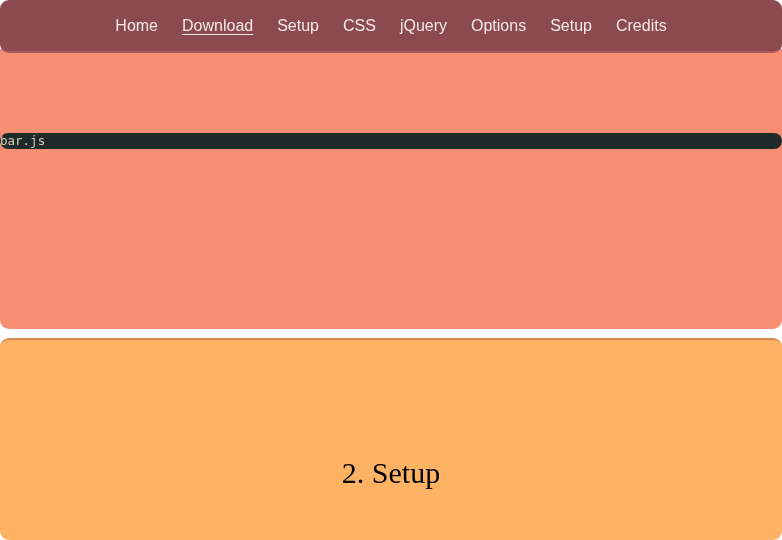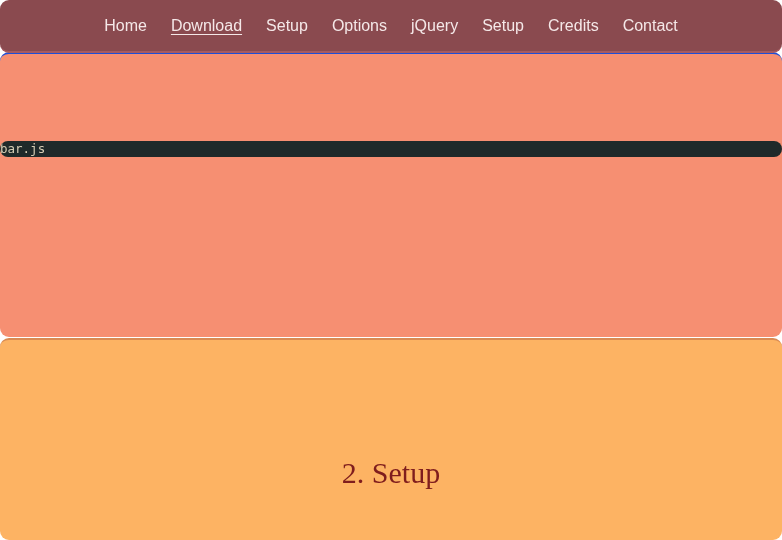--- a/index.html
+++ b/index.html
@@ -34,24 +34,24 @@
     padding: 0 12px;
     line-height: 52px;
     cursor: pointer;
   }
   .nav-item.active a {
     text-decoration: underline;
     text-underline-offset: 3px;
   }
   .section-download {
     position: absolute;
-    top: 52px; left: 0; right: 0;
+    top: 44px; left: 0; right: 0;
     height: 285px;
     background: #f68f72;
-    border-top: 2px solid #1d4ed8;
+    border-top: 2px solid #be185d;
   }
   .code-strip {
     position: absolute;
     left: 0; right: 0;
     height: 16px;
     background: #1f2a2a;
     color: #d6cdb4;
     font-family: "Consolas", "Menlo", monospace;
     font-size: 12.5px;
     line-height: 16px;
@@ -68,36 +68,36 @@
     border-top: 2px solid #d98a52;
   }
   .setup-heading {
     position: absolute;
     left: 0; right: 0;
     top: 116px;
     text-align: center;
     font-family: Georgia, "Times New Roman", serif;
     font-size: 30px;
     font-weight: 400;
-    color: #7f1d1d;
+    color: #000000;
   }
 </style>
 </head>
 <body>
 
 <nav class="navbar">
   <ul class="nav-list">
     <li class="nav-item"><a>Home</a></li>
     <li class="nav-item active"><a>Download</a></li>
     <li class="nav-item"><a>Setup</a></li>
+    <li class="nav-item"><a>CSS</a></li>
+    <li class="nav-item"><a>jQuery</a></li>
     <li class="nav-item"><a>Options</a></li>
-    <li class="nav-item"><a>jQuery</a></li>
     <li class="nav-item"><a>Setup</a></li>
     <li class="nav-item"><a>Credits</a></li>
-    <li class="nav-item"><a>Contact</a></li>
   </ul>
 </nav>
 
 <section class="section-download">
   <div class="code-strip code-strip-1">bar.js</div>
 </section>
 
 <section class="section-setup">
   <h2 class="setup-heading">2. Setup</h2>
 </section>

